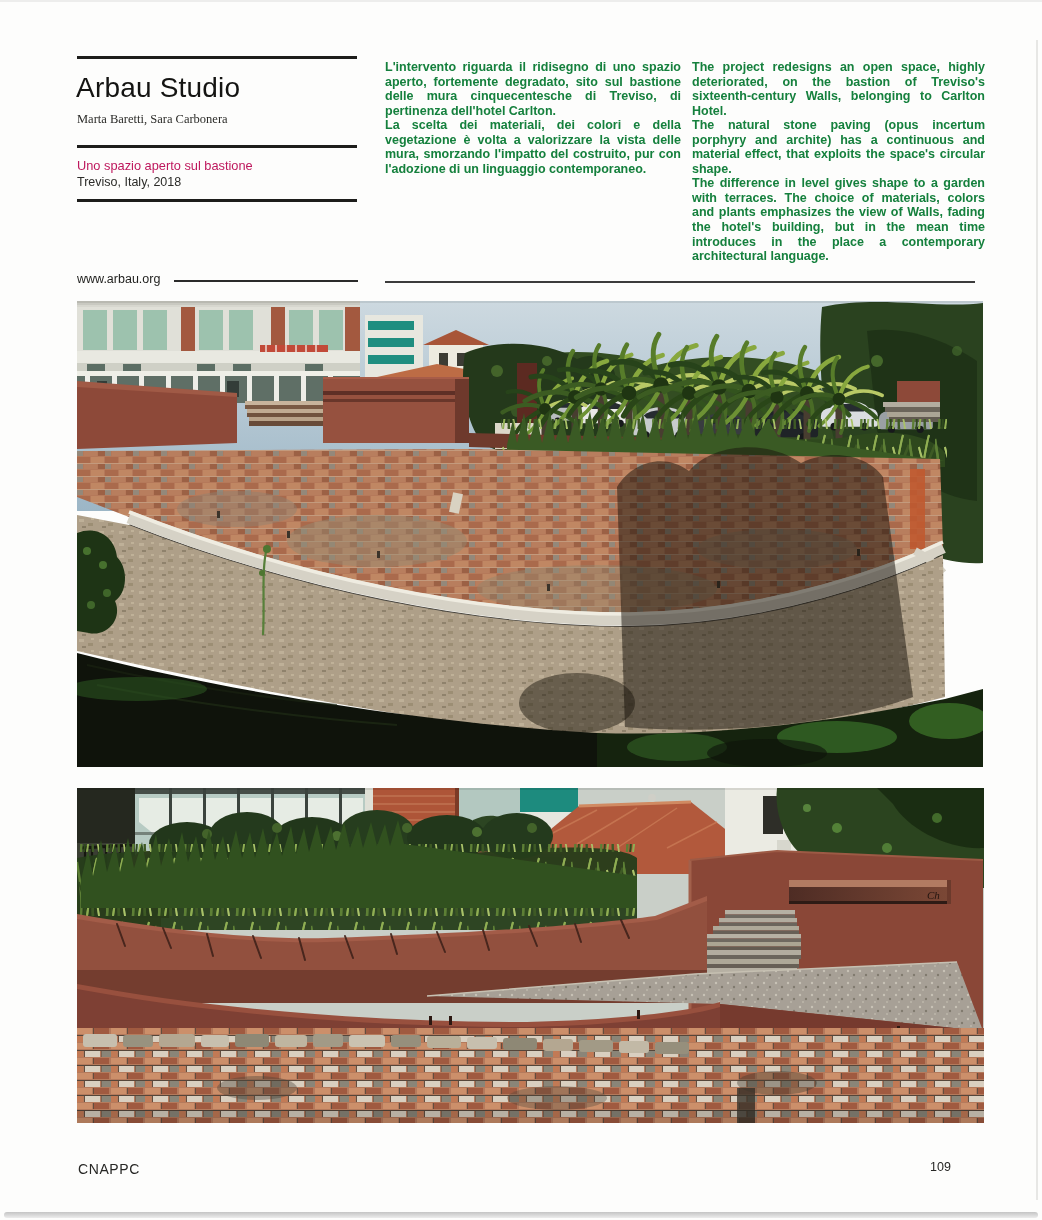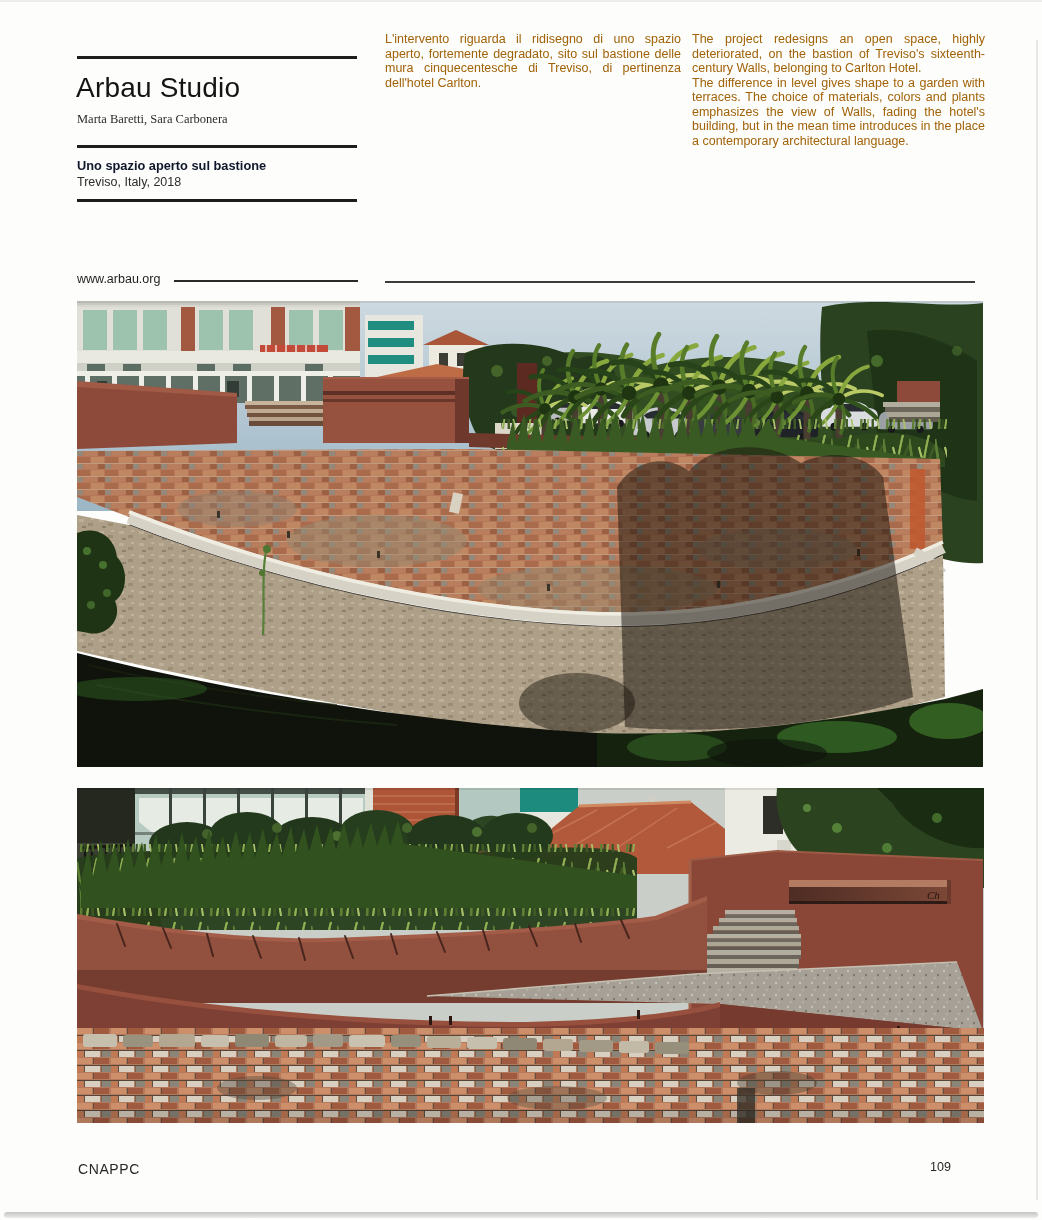--- a/index.html
+++ b/index.html
@@ -1,27 +1,27 @@
 <!DOCTYPE html>
 <html><head>
 <meta charset="utf-8">
 <style>
   html,body{margin:0;padding:0;}
   body{width:1042px;height:1220px;background:#fdfdfc;position:relative;overflow:hidden;
        font-family:"Liberation Sans",sans-serif;color:#222;}
   .rule{position:absolute;background:#1d1d1b;height:2.5px;}
   .title{position:absolute;font-size:28px;letter-spacing:.2px;color:#141412;font-weight:500;}
   .authors{position:absolute;font-size:12.5px;color:#2b2b28;font-family:Liberation Serif, serif;}
-  .proj-title{position:absolute;font-size:12.8px;font-weight:bold;color:#0f172a;}
+  .proj-title{position:absolute;font-size:12.8px;font-weight:normal;color:#be185d;}
   .proj-loc{position:absolute;font-size:12.5px;color:#2b2b28;}
   .website-row{position:absolute;left:77px;top:272px;width:281px;display:flex;align-items:center;gap:14px;}
   .website-row span{font-size:12.5px;color:#1e1e1c;white-space:nowrap;}
   .hr-fill{flex:1;height:2px;background:#2a2a2a;margin-top:3px;}
   .long-rule{position:absolute;left:385px;top:281px;width:590px;height:1.8px;background:#3c3c3c;}
-  .col{position:absolute;top:32px;font-size:12.5px;line-height:14.55px;text-align:justify;color:#a16207;}
+  .col{position:absolute;top:60px;font-size:12.5px;line-height:14.55px;text-align:justify;color:#15803d;font-weight:bold;}
   .col p{margin:0;hyphens:auto;-webkit-hyphens:auto;}
   .col-it{left:385px;width:296px;}
   .col-en{left:692px;width:293px;}
   .photo{position:absolute;left:77px;display:block;}
   .footer-pub{position:absolute;left:78px;top:1161px;font-size:14px;letter-spacing:.6px;color:#272725;}
   .footer-num{position:absolute;left:930px;top:1160px;width:52px;text-align:left;font-size:12.5px;color:#272725;}
   .scan-top{position:absolute;left:0;top:0;width:1042px;height:2px;background:#ededec;}
   .scan-bottom{position:absolute;left:4px;top:1212px;width:1034px;height:6px;border-radius:3px;
                background:linear-gradient(180deg,#c4c4c4,#ececec);}
   .scan-right{position:absolute;left:1036px;top:40px;width:2px;height:1160px;background:#e7e7e5;}
@@ -41,23 +41,25 @@
 <div class="proj-loc" style="left:77px;top:175px;">Treviso, Italy, 2018</div>
 <div class="rule" style="left:77px;top:199px;width:280px;"></div>
 <div class="website-row">
   <span>www.arbau.org</span>
   <i class="hr-fill"></i>
 </div>
 <div class="long-rule"></div>
 
 <div class="col col-it" lang="it">
   <p>L'intervento riguarda il ridisegno di uno spazio aperto, fortemente degradato, sito sul bastione delle mura cinquecentesche di Treviso, di pertinenza dell'hotel Carlton.</p>
+  <p>La scelta dei materiali, dei colori e della vegetazione è volta a valorizzare la vista delle mura, smorzando l'impatto del costruito, pur con l'adozione di un linguaggio contemporaneo.</p>
 </div>
 <div class="col col-en" lang="en">
   <p>The project redesigns an open space, highly deteriorated, on the bastion of Treviso's sixteenth-century Walls, belonging to Carlton Hotel.</p>
+  <p>The natural stone paving (opus incertum porphyry and archite) has a continuous and material effect, that exploits the space's circular shape.</p>
   <p>The difference in level gives shape to a garden with terraces. The choice of materials, colors and plants emphasizes the view of Walls, fading the hotel's building, but in the mean time introduces in the place a contemporary architectural language.</p>
 </div>
 
 <svg class="photo" style="top:301px;" width="906" height="466" viewBox="0 0 906 466">
   <defs>
     <linearGradient id="skyG" x1="0" y1="0" x2="0" y2="1">
       <stop offset="0" stop-color="#cdd9e0"></stop>
         <stop offset="1" stop-color="#9cb6c6"></stop>
     </linearGradient>
     <pattern id="brick1" width="28" height="13" patternUnits="userSpaceOnUse">

